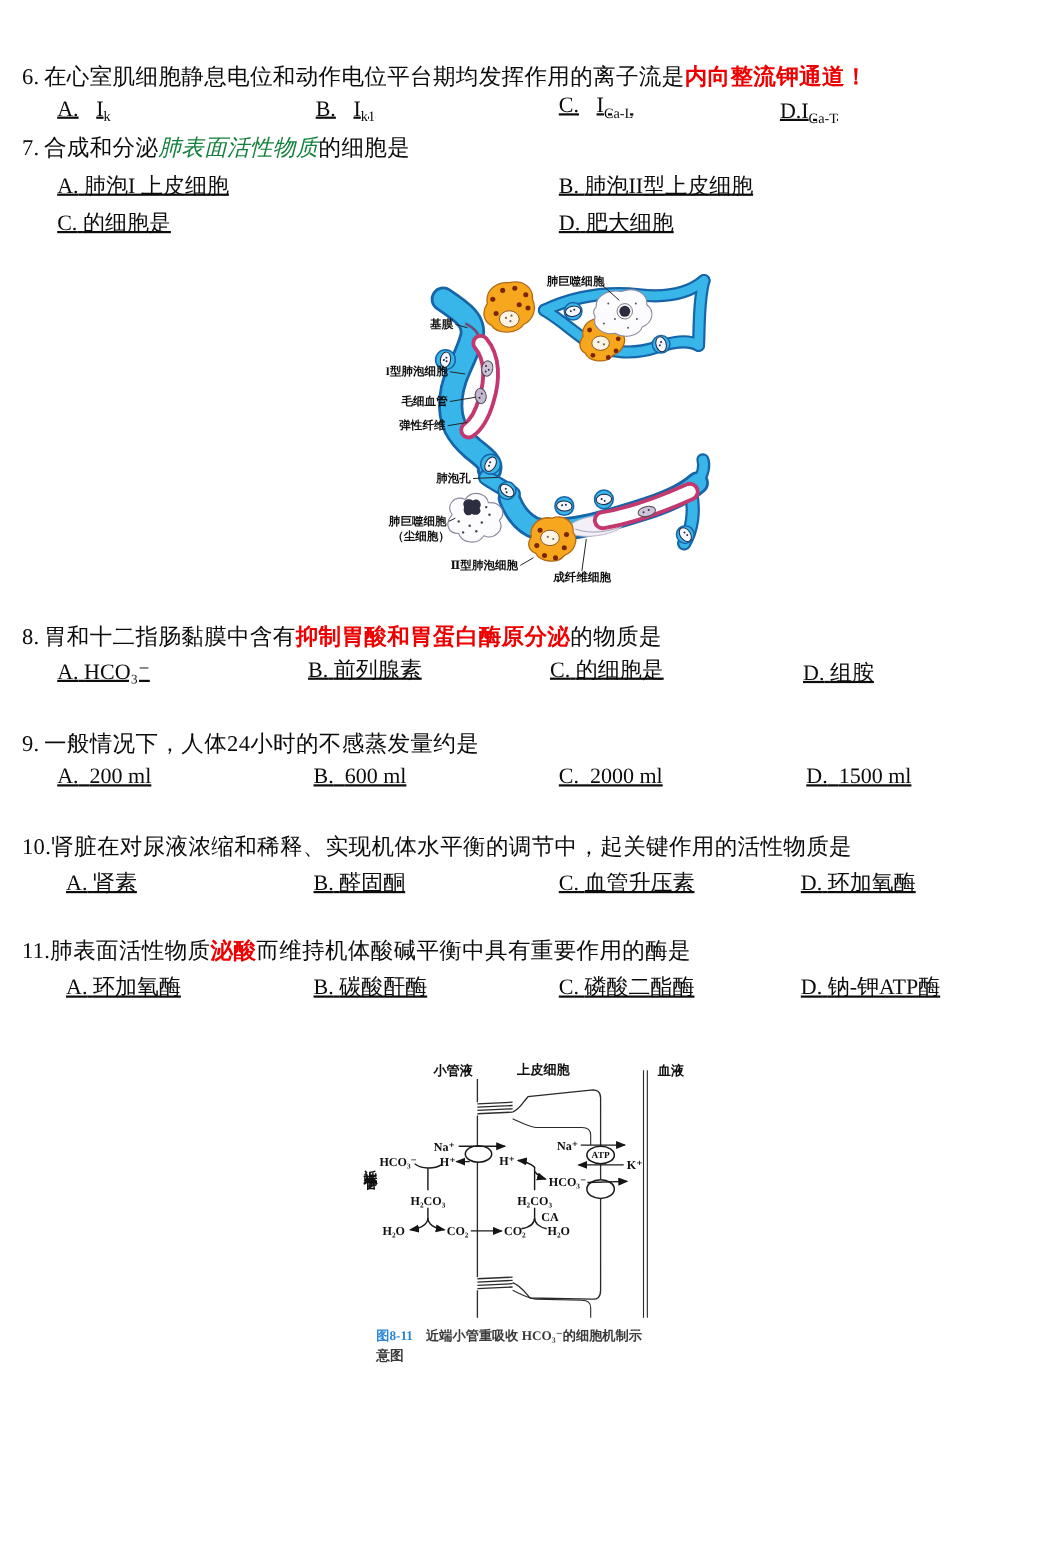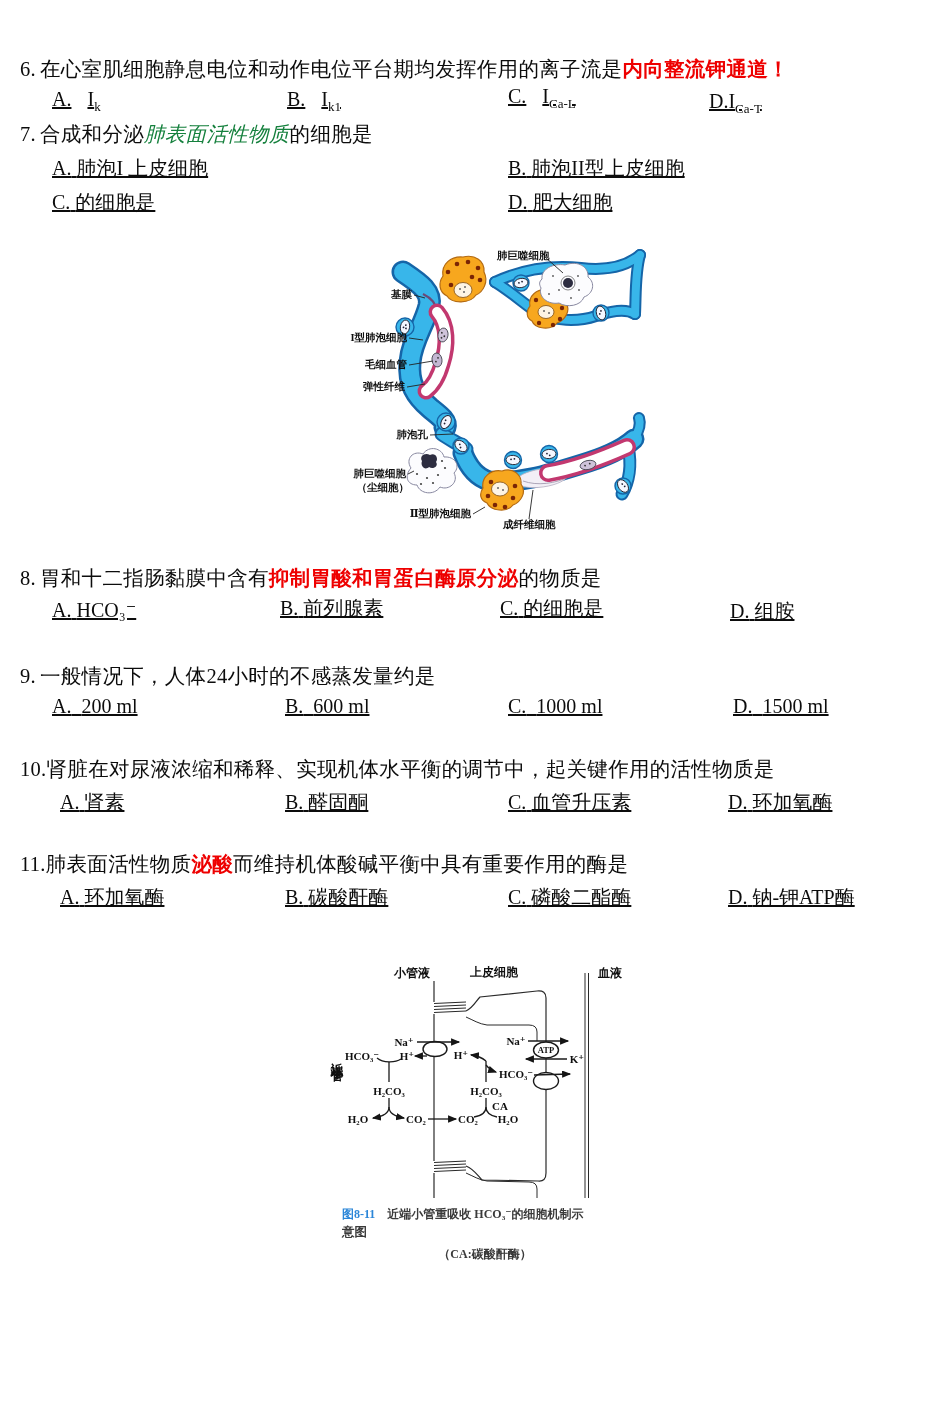--- a/index.html
+++ b/index.html
@@ -278,21 +278,21 @@
   <div class="opt" style="left:500px;top:595px"><span>C.</span> <span>的细胞是</span></div>
   <div class="opt" style="left:730px;top:598px"><span>D.</span> <span>组胺</span></div>
 </div>
 
 <div class="qline" style="top:662px">
   <span class="qnum">9.</span><span>一般情况下，人体24小时的不感蒸发量约是</span>
 </div>
 <div class="optrow">
   <div class="opt" style="left:52px;top:695px"><span>A.</span>&nbsp; <span>200 ml</span></div>
   <div class="opt" style="left:285px;top:695px"><span>B.</span>&nbsp; <span>600 ml</span></div>
-  <div class="opt" style="left:508px;top:695px"><span>C.</span>&nbsp; <span>1000 ml</span></div>
+  <div class="opt" style="left:508px;top:695px"><span>C.</span>&nbsp; <span>2000 ml</span></div>
   <div class="opt" style="left:733px;top:695px"><span>D.</span>&nbsp; <span>1500 ml</span></div>
 </div>
 
 <div class="qline" style="top:755px">
   <span>10.</span><span>肾脏在对尿液浓缩和稀释、实现机体水平衡的调节中，起关键作用的活性物质是</span>
 </div>
 <div class="optrow">
   <div class="opt" style="left:60px;top:789px"><span>A.</span> <span>肾素</span></div>
   <div class="opt" style="left:285px;top:789px"><span>B.</span> <span>醛固酮</span></div>
   <div class="opt" style="left:508px;top:789px"><span>C.</span> <span>血管升压素</span></div>
@@ -382,14 +382,13 @@
   <text class="f2chem" x="188" y="168" text-anchor="middle">H₂O</text>
   <text class="f2chem" x="196" y="90" text-anchor="middle">Na⁺</text>
   <text class="f2atp" x="226" y="98" text-anchor="middle">ATP</text>
   <text class="f2chem" x="257" y="108" text-anchor="middle">K⁺</text>
 </svg>
 <div class="vlabel">近端小管</div>
 <div class="cap1">
   <span class="cap-blue">图8-11</span><span class="cap-text">近端小管重吸收 HCO₃⁻的细胞机制示</span>
 </div>
 <div class="cap2">意图</div>
-<div class="cap3">（CA:碳酸酐酶）</div>
 </div>
 
 </body></html>

